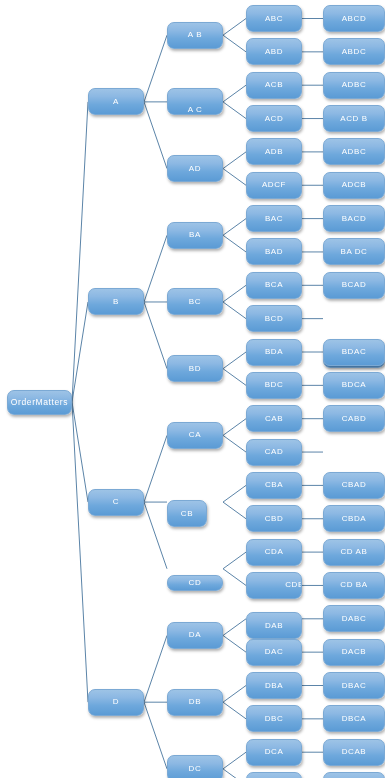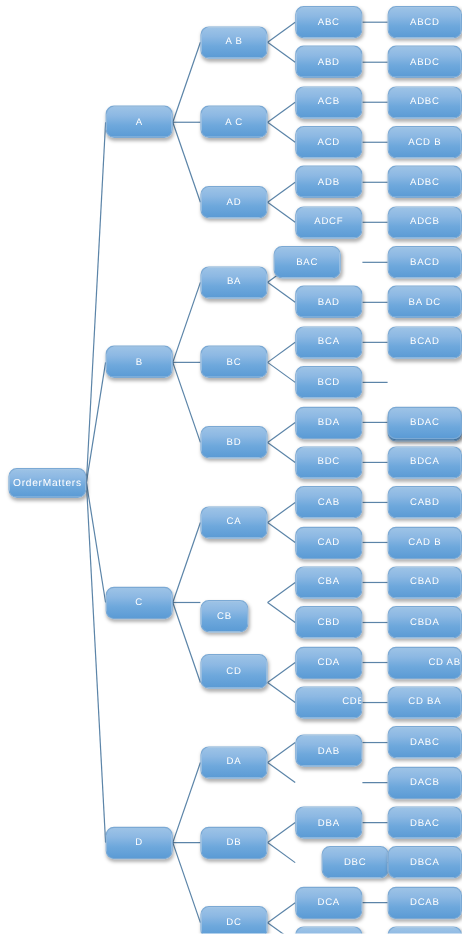--- a/index.html
+++ b/index.html
@@ -131,21 +131,21 @@
     </div>
     <div class="node lv4" style="left: 323px; top: 138.4px; width: 62px; height: 27px;">
       <span>ADBC</span>
     </div>
     <div class="node lv3" style="left: 246px; top: 171.75px; width: 56px; height: 27px;">
       <span>ADCF</span>
     </div>
     <div class="node lv4" style="left: 323px; top: 171.75px; width: 62px; height: 27px;">
       <span>ADCB</span>
     </div>
-    <div class="node lv3" style="left: 228px; top: 205.1px; width: 56px; height: 27px;">
+    <div class="node lv3" style="left: 246px; top: 205.1px; width: 56px; height: 27px;">
       <span>BAC</span>
     </div>
     <div class="node lv4" style="left: 323px; top: 205.1px; width: 62px; height: 27px;">
       <span>BACD</span>
     </div>
     <div class="node lv3" style="left: 246px; top: 238.45px; width: 56px; height: 27px;">
       <span>BAD</span>
     </div>
     <div class="node lv4" style="left: 323px; top: 238.45px; width: 62px; height: 27px;">
       <span>BA DC</span>
@@ -176,101 +176,101 @@
     </div>
     <div class="node lv3" style="left: 246px; top: 405.2px; width: 56px; height: 27px;">
       <span>CAB</span>
     </div>
     <div class="node lv4" style="left: 323px; top: 405.2px; width: 62px; height: 27px;">
       <span>CABD</span>
     </div>
     <div class="node lv3" style="left: 246px; top: 438.55px; width: 56px; height: 27px;">
       <span>CAD</span>
     </div>
-    <div class="node lv4" style="left: 323px; top: 438.55px; width: 62px; height: 27px;">
-      <span>CAD B</span>
-    </div>
     <div class="node lv3" style="left: 246px; top: 471.9px; width: 56px; height: 27px;">
       <span>CBA</span>
     </div>
     <div class="node lv4" style="left: 323px; top: 471.9px; width: 62px; height: 27px;">
       <span>CBAD</span>
     </div>
     <div class="node lv3" style="left: 246px; top: 505.25px; width: 56px; height: 27px;">
       <span>CBD</span>
     </div>
     <div class="node lv4" style="left: 323px; top: 505.25px; width: 62px; height: 27px;">
       <span>CBDA</span>
     </div>
     <div class="node lv3" style="left: 246px; top: 538.6px; width: 56px; height: 27px;">
       <span>CDA</span>
     </div>
-    <div class="node lv4" style="left: 323px; top: 538.6px; width: 62px; height: 27px; justify-content: flex-end;">
+    <div class="node lv4" style="left: 323px; top: 538.6px; width: 62px; height: 27px;">
       <span>CD AB</span>
     </div>
     <div class="node lv3" style="left: 246px; top: 571.95px; width: 56px; height: 27px; padding-left: 41px;">
       <span>CDB</span>
     </div>
     <div class="node lv4" style="left: 323px; top: 571.95px; width: 62px; height: 27px;">
       <span>CD BA</span>
     </div>
     <div class="node lv3" style="left: 246px; top: 612px; width: 56px; height: 27px;">
       <span>DAB</span>
     </div>
     <div class="node lv4" style="left: 323px; top: 605.3px; width: 62px; height: 27px;">
       <span>DABC</span>
     </div>
+    <div class="node lv3" style="left: 246px; top: 638.65px; width: 56px; height: 27px;">
+      <span>DAC</span>
+    </div>
     <div class="node lv4" style="left: 323px; top: 638.65px; width: 62px; height: 27px;">
       <span>DACB</span>
     </div>
     <div class="node lv3" style="left: 246px; top: 672px; width: 56px; height: 27px;">
       <span>DBA</span>
     </div>
     <div class="node lv4" style="left: 323px; top: 672px; width: 62px; height: 27px;">
       <span>DBAC</span>
     </div>
-    <div class="node lv3" style="left: 246px; top: 705.35px; width: 56px; height: 27px; margin-left: 22px;">
+    <div class="node lv3" style="left: 246px; top: 705.35px; width: 56px; height: 27px;">
       <span>DBC</span>
     </div>
     <div class="node lv4" style="left: 323px; top: 705.35px; width: 62px; height: 27px;">
       <span>DBCA</span>
     </div>
     <div class="node lv3" style="left: 246px; top: 738.7px; width: 56px; height: 27px;">
       <span>DCA</span>
     </div>
     <div class="node lv4" style="left: 323px; top: 738.7px; width: 62px; height: 27px;">
       <span>DCAB</span>
     </div>
     <div class="node lv3" style="left: 246px; top: 772.05px; width: 56px; height: 27px;"></div>
     <div class="node lv4" style="left: 323px; top: 772.05px; width: 62px; height: 27px;"></div>
     <div class="node lv2" style="left: 167px; top: 21.675px; width: 56px; height: 27px;">
       <span>A B</span>
     </div>
-    <div class="node lv2" style="left: 167px; top: 88.375px; width: 56px; height: 27px;">
+    <div class="node lv2" style="left: 167px; top: 88.375px; width: 56px; height: 27px; align-items: flex-end;">
       <span>A C</span>
     </div>
     <div class="node lv2" style="left: 167px; top: 155.075px; width: 56px; height: 27px;">
       <span>AD</span>
     </div>
     <div class="node lv2" style="left: 167px; top: 221.775px; width: 56px; height: 27px;">
       <span>BA</span>
     </div>
     <div class="node lv2" style="left: 167px; top: 288.475px; width: 56px; height: 27px;">
       <span>BC</span>
     </div>
     <div class="node lv2" style="left: 167px; top: 355.175px; width: 56px; height: 27px;">
       <span>BD</span>
     </div>
     <div class="node lv2" style="left: 167px; top: 421.875px; width: 56px; height: 27px;">
       <span>CA</span>
     </div>
     <div class="node lv2" style="left: 167px; top: 500px; width: 40px; height: 27px;">
       <span>CB</span>
     </div>
-    <div class="node lv2" style="left: 167px; top: 545px; width: 56px; height: 29px;">
+    <div class="node lv2" style="left: 167px; top: 575px; width: 56px; height: 16px;">
       <span>CD</span>
     </div>
     <div class="node lv2" style="left: 167px; top: 621.975px; width: 56px; height: 27px;">
       <span>DA</span>
     </div>
     <div class="node lv2" style="left: 167px; top: 688.675px; width: 56px; height: 27px;">
       <span>DB</span>
     </div>
     <div class="node lv2" style="left: 167px; top: 755.375px; width: 56px; height: 27px;">
       <span>DC</span>

